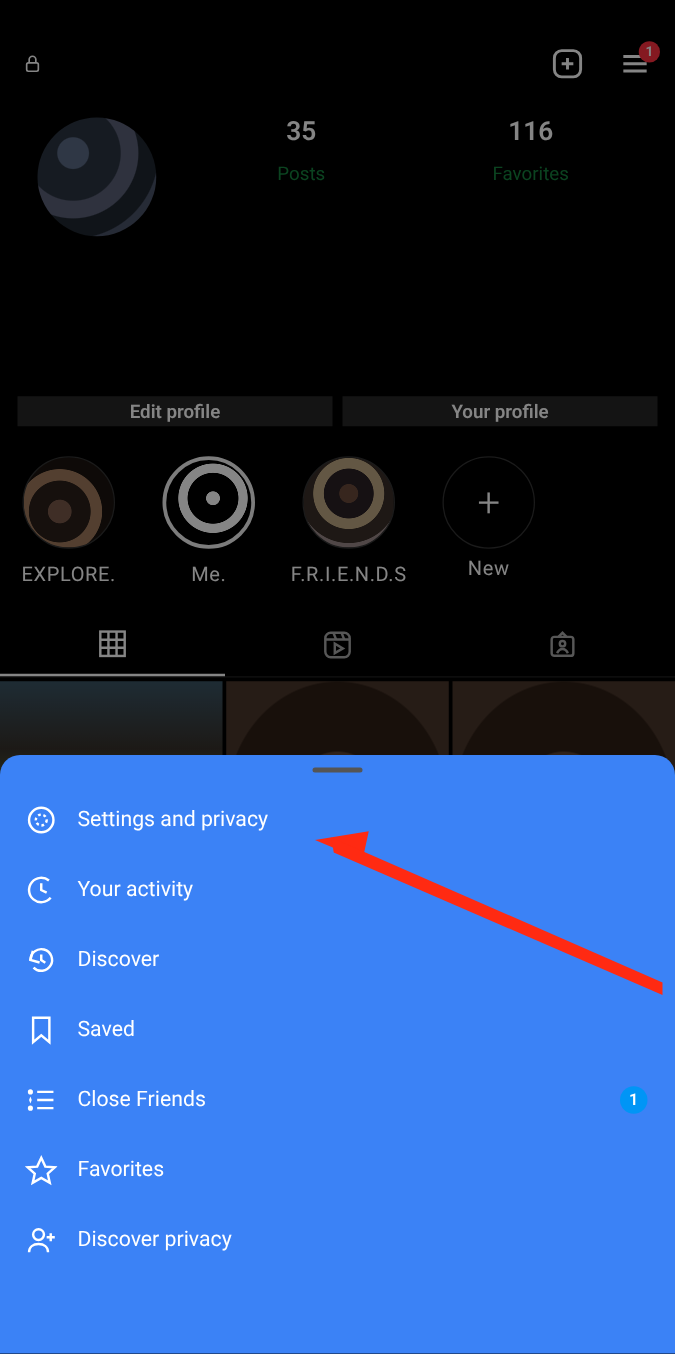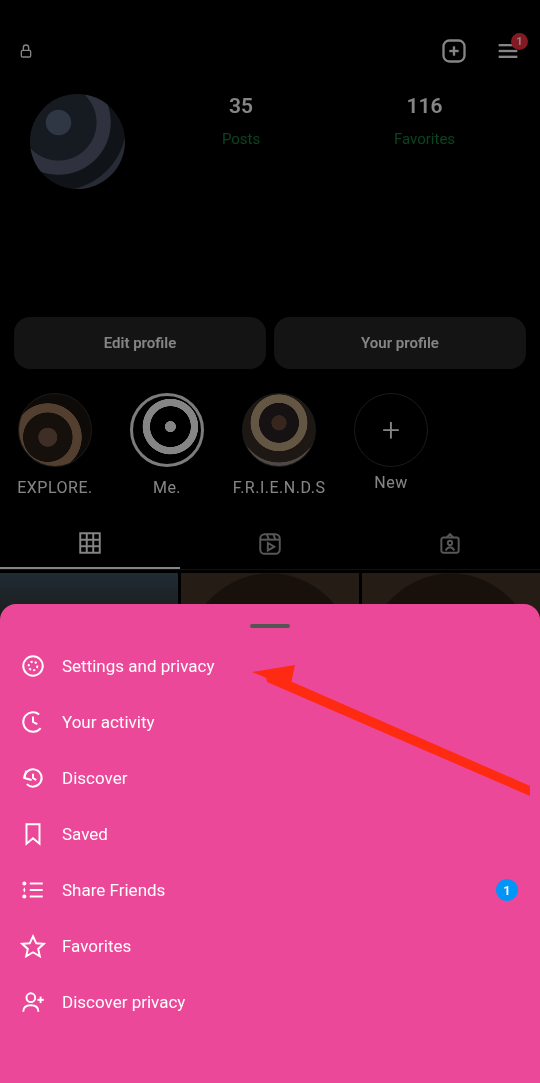--- a/index.html
+++ b/index.html
@@ -15,21 +15,21 @@
     
     .profile-row { display: flex; align-items: flex-start; padding: 14px 18px 8px 30px; }
     .avatar { width: 95px; height: 95px; border-radius: 50%; margin-right: 30px; background: radial-gradient(circle at 30% 30%, #5a6a85 13%, #2b3442 14% 40%, #5a6077 41% 55%, #1e2630 56% 72%, #4a5267 73%); filter: blur(.4px); }
     .stats { flex: 1; display: flex; justify-content: space-around; text-align: center; }
     .stat-num { font-size: 21px; font-weight: 600; }
     .stat-label { font-size: 15px; color: #15803d; margin-top: 12px; }
     
     .bio-space { height: 120px; }
     
     .btnrow { display: flex; gap: 8px; padding: 0 14px; }
-    .pbtn { flex: 1; background: #262626; color: #fff; border: 0; border-radius: 16px; height: 52px; font-size: 15px; font-weight: 600; }
+    .pbtn { flex: 1; background: #262626; color: #fff; border: 0; border-radius: 0; height: 24px; font-size: 15px; font-weight: 600; }
     
     .highlights { display: flex; gap: 22px; padding: 24px 10px 10px 10px; }
     .hl { display: flex; flex-direction: column; align-items: center; width: 90px; }
     .hl-circ { width: 74px; height: 74px; border-radius: 50%; border: 1px solid #333; display: flex; align-items: center; justify-content: center; }
     .hl1 .hl-circ { background: radial-gradient(circle at 40% 60%, #7a584a 15%, #2a1f19 16% 40%, #a07a5c 41% 55%, #1b140f 56%); }
     .hl2 .hl-circ { background: radial-gradient(circle at 55% 45%, #fff 10%, #000 11% 38%, #fff 39% 52%, #000 53%); border: 3px solid #eee; }
     .hl3 .hl-circ { background: radial-gradient(circle at 50% 40%, #6a4a3a 13%, #2a2024 14% 35%, #bfa882 36% 50%, #3a2f28 51% 70%, #988 71%); }
     .hl4 .hl-circ { background: transparent; font-size: 32px; color: #fff; font-weight: 300; }
     .hl-label { margin-top: 11px; font-size: 16px; color: #fff; text-align: center; letter-spacing: .5px; }
     .hl4 .hl-label { margin-top: 6px; }
@@ -39,21 +39,21 @@
     .tab.active { border-bottom: 2px solid #fff; }
     .tab svg { width: 26px; height: 26px; stroke: #a8a8a8; fill: none; stroke-width: 1.8; }
     .tab.active svg { stroke: #fff; }
     
     .gridrow { display: flex; gap: 3px; margin-top: 3px; }
     .gridcell { flex: 1; height: 180px; }
     .gridcell.g1 { background: linear-gradient(180deg, #3a5464 0%, #36312b 30%, #5a6b3d 55%, #6b5a3a 80%); }
     .gridcell.g2 { background: radial-gradient(ellipse at 50% 55%, #d1c9bd 3%, #5a4232 4% 30%, #2e1f16 31% 70%, #4a362a 71%); }
     .gridcell.g3 { background: radial-gradient(ellipse at 50% 55%, #d1c9bd 3%, #5a4232 4% 30%, #2e1f16 31% 70%, #4a362a 71%); }
     
-    .sheet { position: absolute; left: 0; right: 0; bottom: 0; top: 604px; background: #ec4899; border-radius: 16px 16px 0 0; padding-top: 10px; }
+    .sheet { position: absolute; left: 0; right: 0; bottom: 0; top: 604px; background: #3b82f6; border-radius: 16px 16px 0 0; padding-top: 0; }
     .handle { width: 40px; height: 4px; background: #555; border-radius: 2px; margin: 10px auto 10px auto; }
     .menu { display: flex; flex-direction: column; }
     .mitem { display: flex; align-items: center; padding: 0 20px; height: 56px; position: relative; }
     .micon { width: 26px; height: 26px; margin-right: 16px; display: flex; align-items: center; justify-content: center; }
     .micon svg { width: 26px; height: 26px; stroke: #fff; fill: none; stroke-width: 1.8; }
     .mlabel { font-size: 17px; color: #fff; }
     .mbadge { position: absolute; right: 22px; background: #0095f6; color: #fff; font-size: 13px; font-weight: 600; border-radius: 50%; width: 22px; height: 22px; display: flex; align-items: center; justify-content: center; }
     
     .arrow { position: absolute; left: 210px; top: 640px; width: 340px; height: 200px; pointer-events: none; }
     .arrow svg { width: 100%; height: 100%; overflow: visible; }
@@ -216,21 +216,21 @@
       <span class="micon">
         <svg viewBox="0 0 24 24">
             <circle cx="4" cy="6" r="1" fill="#fff"></circle>
             <circle cx="4" cy="18" r="1" fill="#fff"></circle>
             <polygon points="4,9.5 5,12 4,14.5 3,12" fill="#fff" stroke="none"></polygon>
             <line x1="9" y1="6" x2="21" y2="6"></line>
             <line x1="9" y1="12" x2="21" y2="12"></line>
             <line x1="9" y1="18" x2="21" y2="18"></line>
           </svg>
       </span>
-      <span class="mlabel">Share Friends</span>
+      <span class="mlabel">Close Friends</span>
       <span class="mbadge">1</span>
     </div>
 
     <div class="mitem">
       <span class="micon">
         <svg viewBox="0 0 24 24">
             <polygon points="12,3 15,9.5 22,10 16.8,14.7 18.3,21.5 12,17.8 5.7,21.5 7.2,14.7 2,10 9,9.5"></polygon>
           </svg>
       </span>
       <span class="mlabel">Favorites</span>

